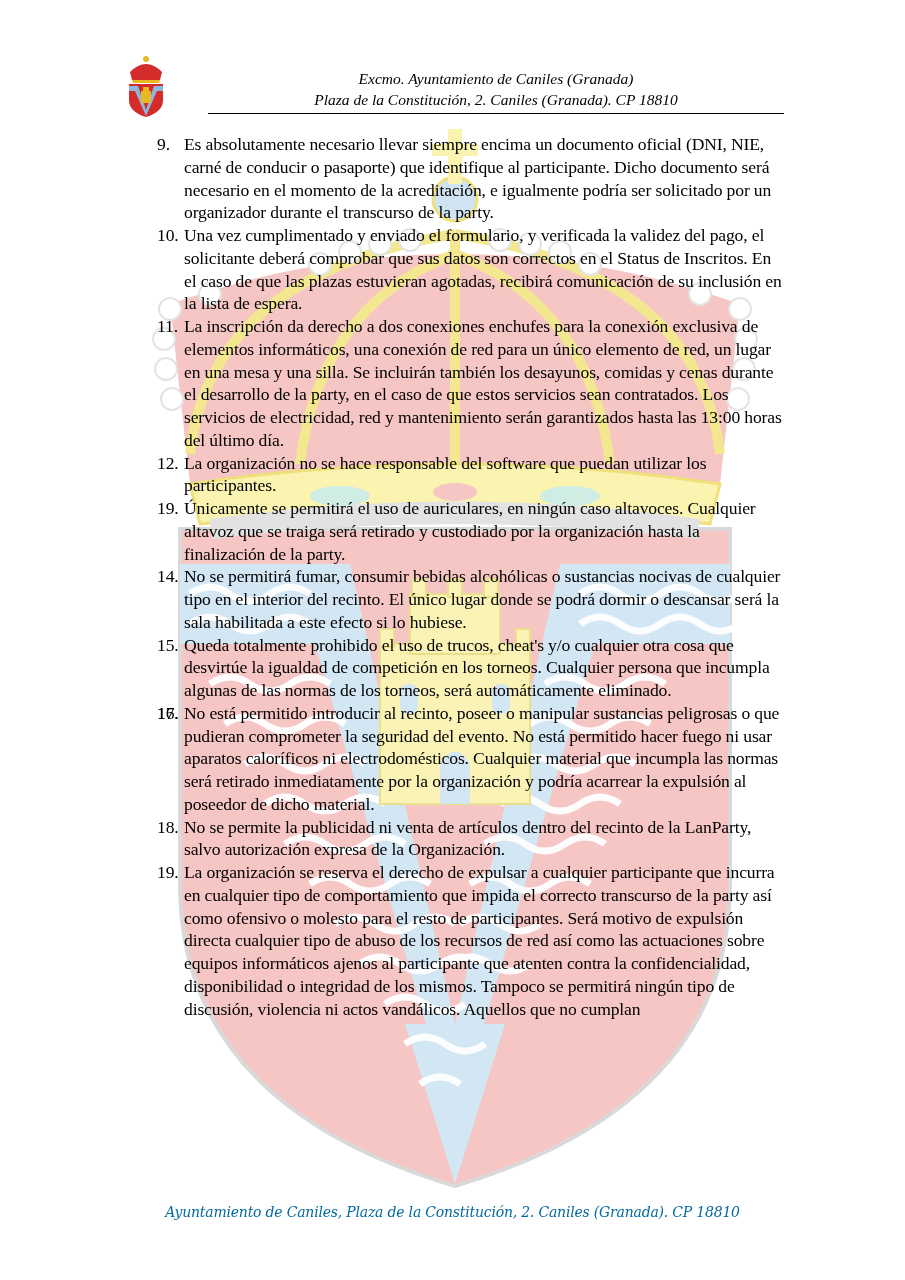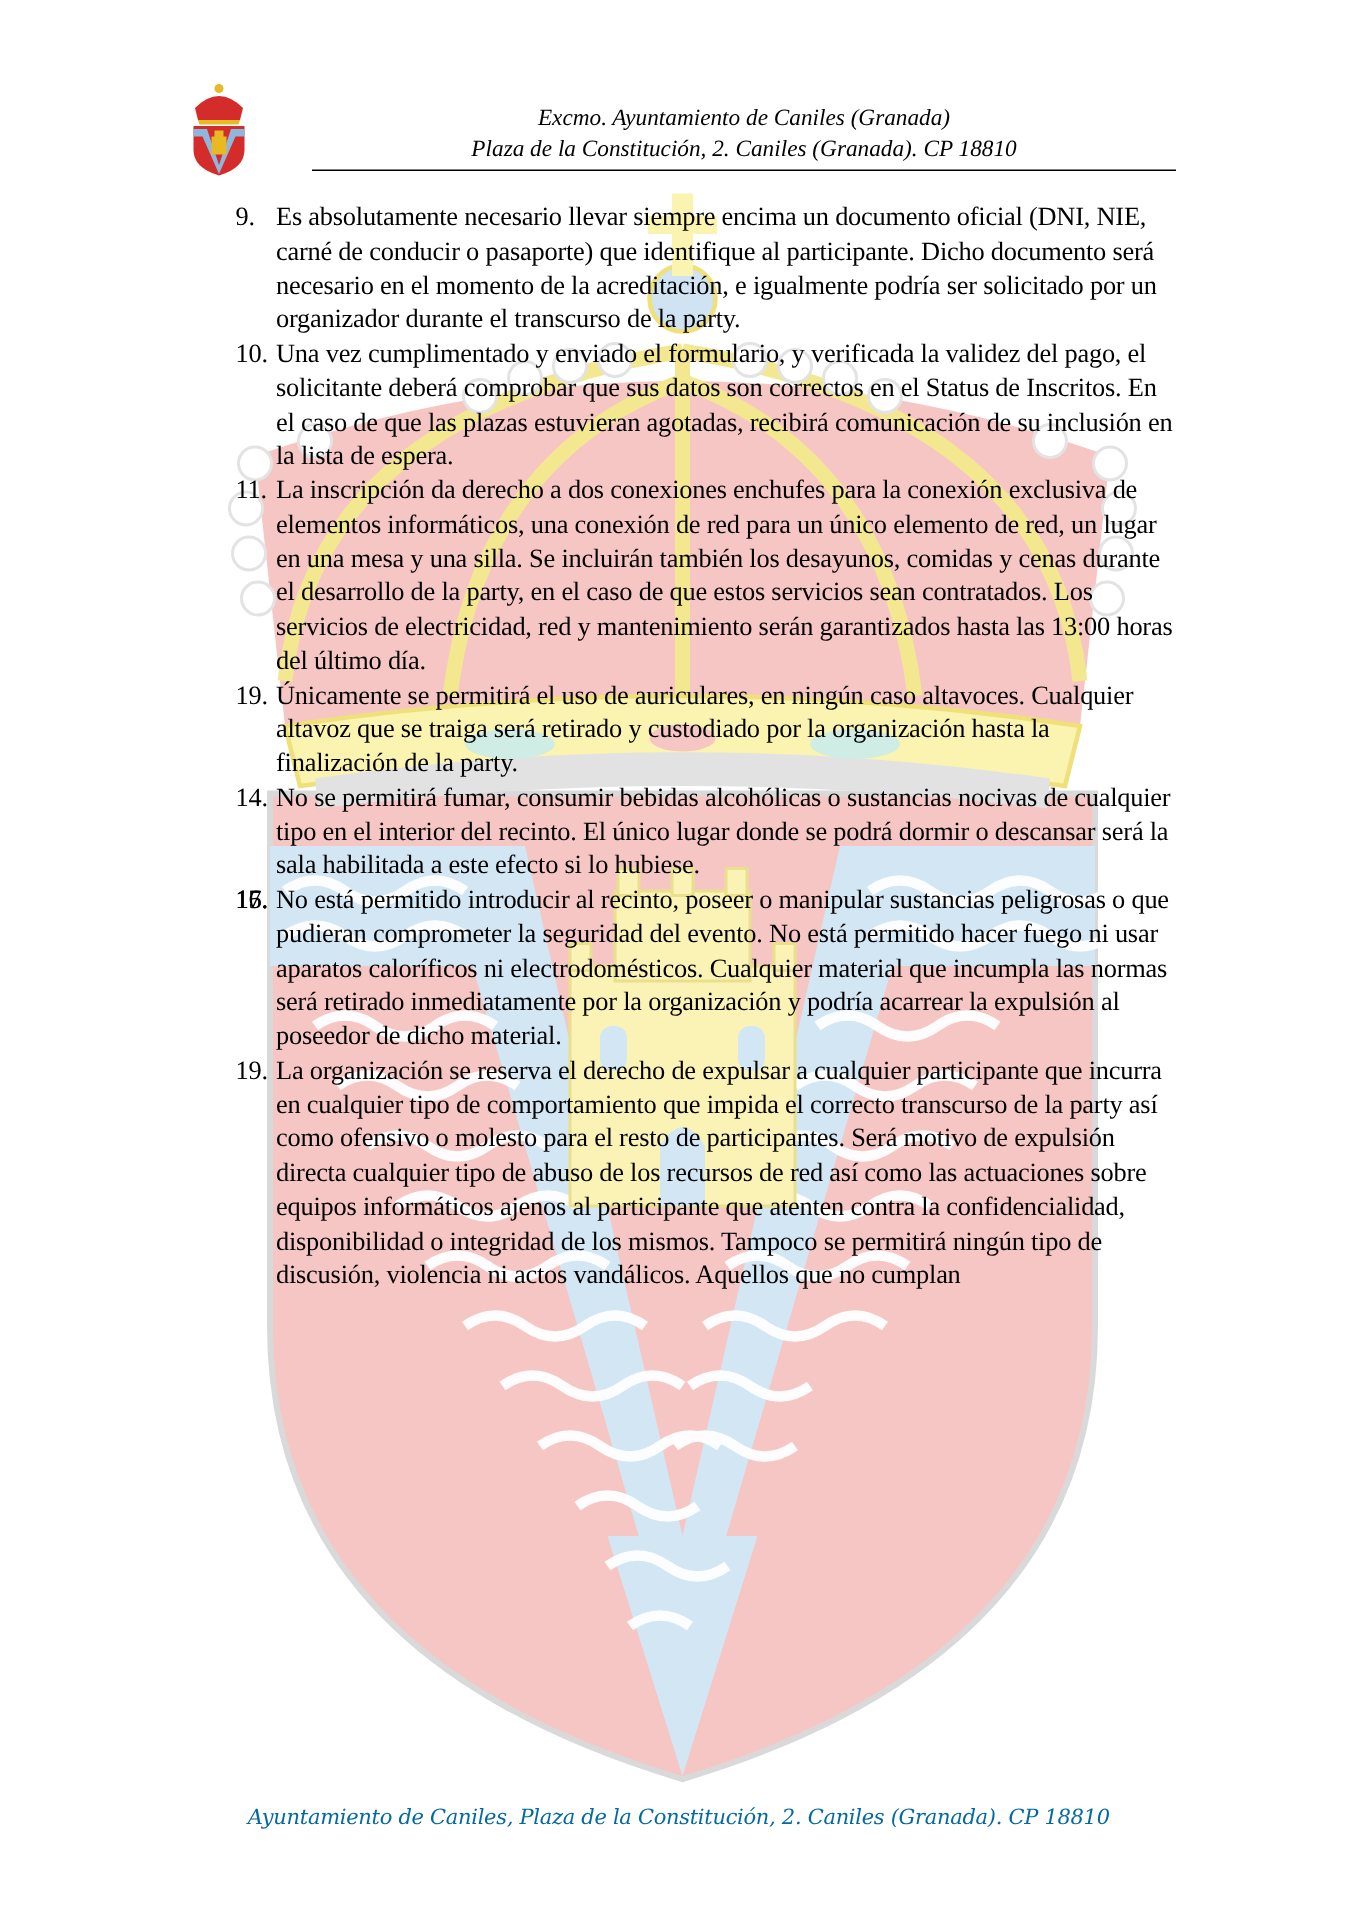--- a/index.html
+++ b/index.html
@@ -222,36 +222,45 @@
       </li>
       <li>
         <span class="num">10.</span>
         <span>Una vez cumplimentado y enviado el formulario, y verificada la validez del pago, el solicitante deberá comprobar que sus datos son correctos en el Status de Inscritos. En el caso de que las plazas estuvieran agotadas, recibirá comunicación de su inclusión en la lista de espera.</span>
       </li>
       <li>
         <span class="num">11.</span>
         <span>La inscripción da derecho a dos conexiones enchufes para la conexión exclusiva de elementos informáticos, una conexión de red para un único elemento de red, un lugar en una mesa y una silla. Se incluirán también los desayunos, comidas y cenas durante el desarrollo de la party, en el caso de que estos servicios sean contratados. Los servicios de electricidad, red y mantenimiento serán garantizados hasta las 13:00 horas del último día.</span>
       </li>
       <li>
+        <span class="num">12.</span>
+        <span>La organización no se hace responsable del software que puedan utilizar los participantes.</span>
+      </li>
+      <li>
         <span class="num">19.</span>
         <span>Únicamente se permitirá el uso de auriculares, en ningún caso altavoces. Cualquier altavoz que se traiga será retirado y custodiado por la organización hasta la finalización de la party.</span>
       </li>
       <li>
         <span class="num">14.</span>
         <span>No se permitirá fumar, consumir bebidas alcohólicas o sustancias nocivas de cualquier tipo en el interior del recinto. El único lugar donde se podrá dormir o descansar será la sala habilitada a este efecto si lo hubiese.</span>
       </li>
       <li>
         <span class="num">15.</span>
+        <span>Queda totalmente prohibido el uso de trucos, cheat's y/o cualquier otra cosa que desvirtúe la igualdad de competición en los torneos. Cualquier persona que incumpla algunas de las normas de los torneos, será automáticamente eliminado.</span>
       </li>
       <li>
         <span class="num">16.</span>
       </li>
       <li>
         <span class="num">17.</span>
         <span>No está permitido introducir al recinto, poseer o manipular sustancias peligrosas o que pudieran comprometer la seguridad del evento. No está permitido hacer fuego ni usar aparatos caloríficos ni electrodomésticos. Cualquier material que incumpla las normas será retirado inmediatamente por la organización y podría acarrear la expulsión al poseedor de dicho material.</span>
+      </li>
+      <li>
+        <span class="num">18.</span>
+        <span>No se permite la publicidad ni venta de artículos dentro del recinto de la LanParty, salvo autorización expresa de la Organización.</span>
       </li>
       <li>
         <span class="num">19.</span>
         <span>La organización se reserva el derecho de expulsar a cualquier participante que incurra en cualquier tipo de comportamiento que impida el correcto transcurso de la party así como ofensivo o molesto para el resto de participantes. Será motivo de expulsión directa cualquier tipo de abuso de los recursos de red así como las actuaciones sobre equipos informáticos ajenos al participante que atenten contra la confidencialidad, disponibilidad o integridad de los mismos. Tampoco se permitirá ningún tipo de discusión, violencia ni actos vandálicos. Aquellos que no cumplan</span>
       </li>
     </ol>
   </div>
 
   <div class="footer">
     <div>Ayuntamiento de Caniles, Plaza de la Constitución, 2. Caniles (Granada). CP 18810</div>

